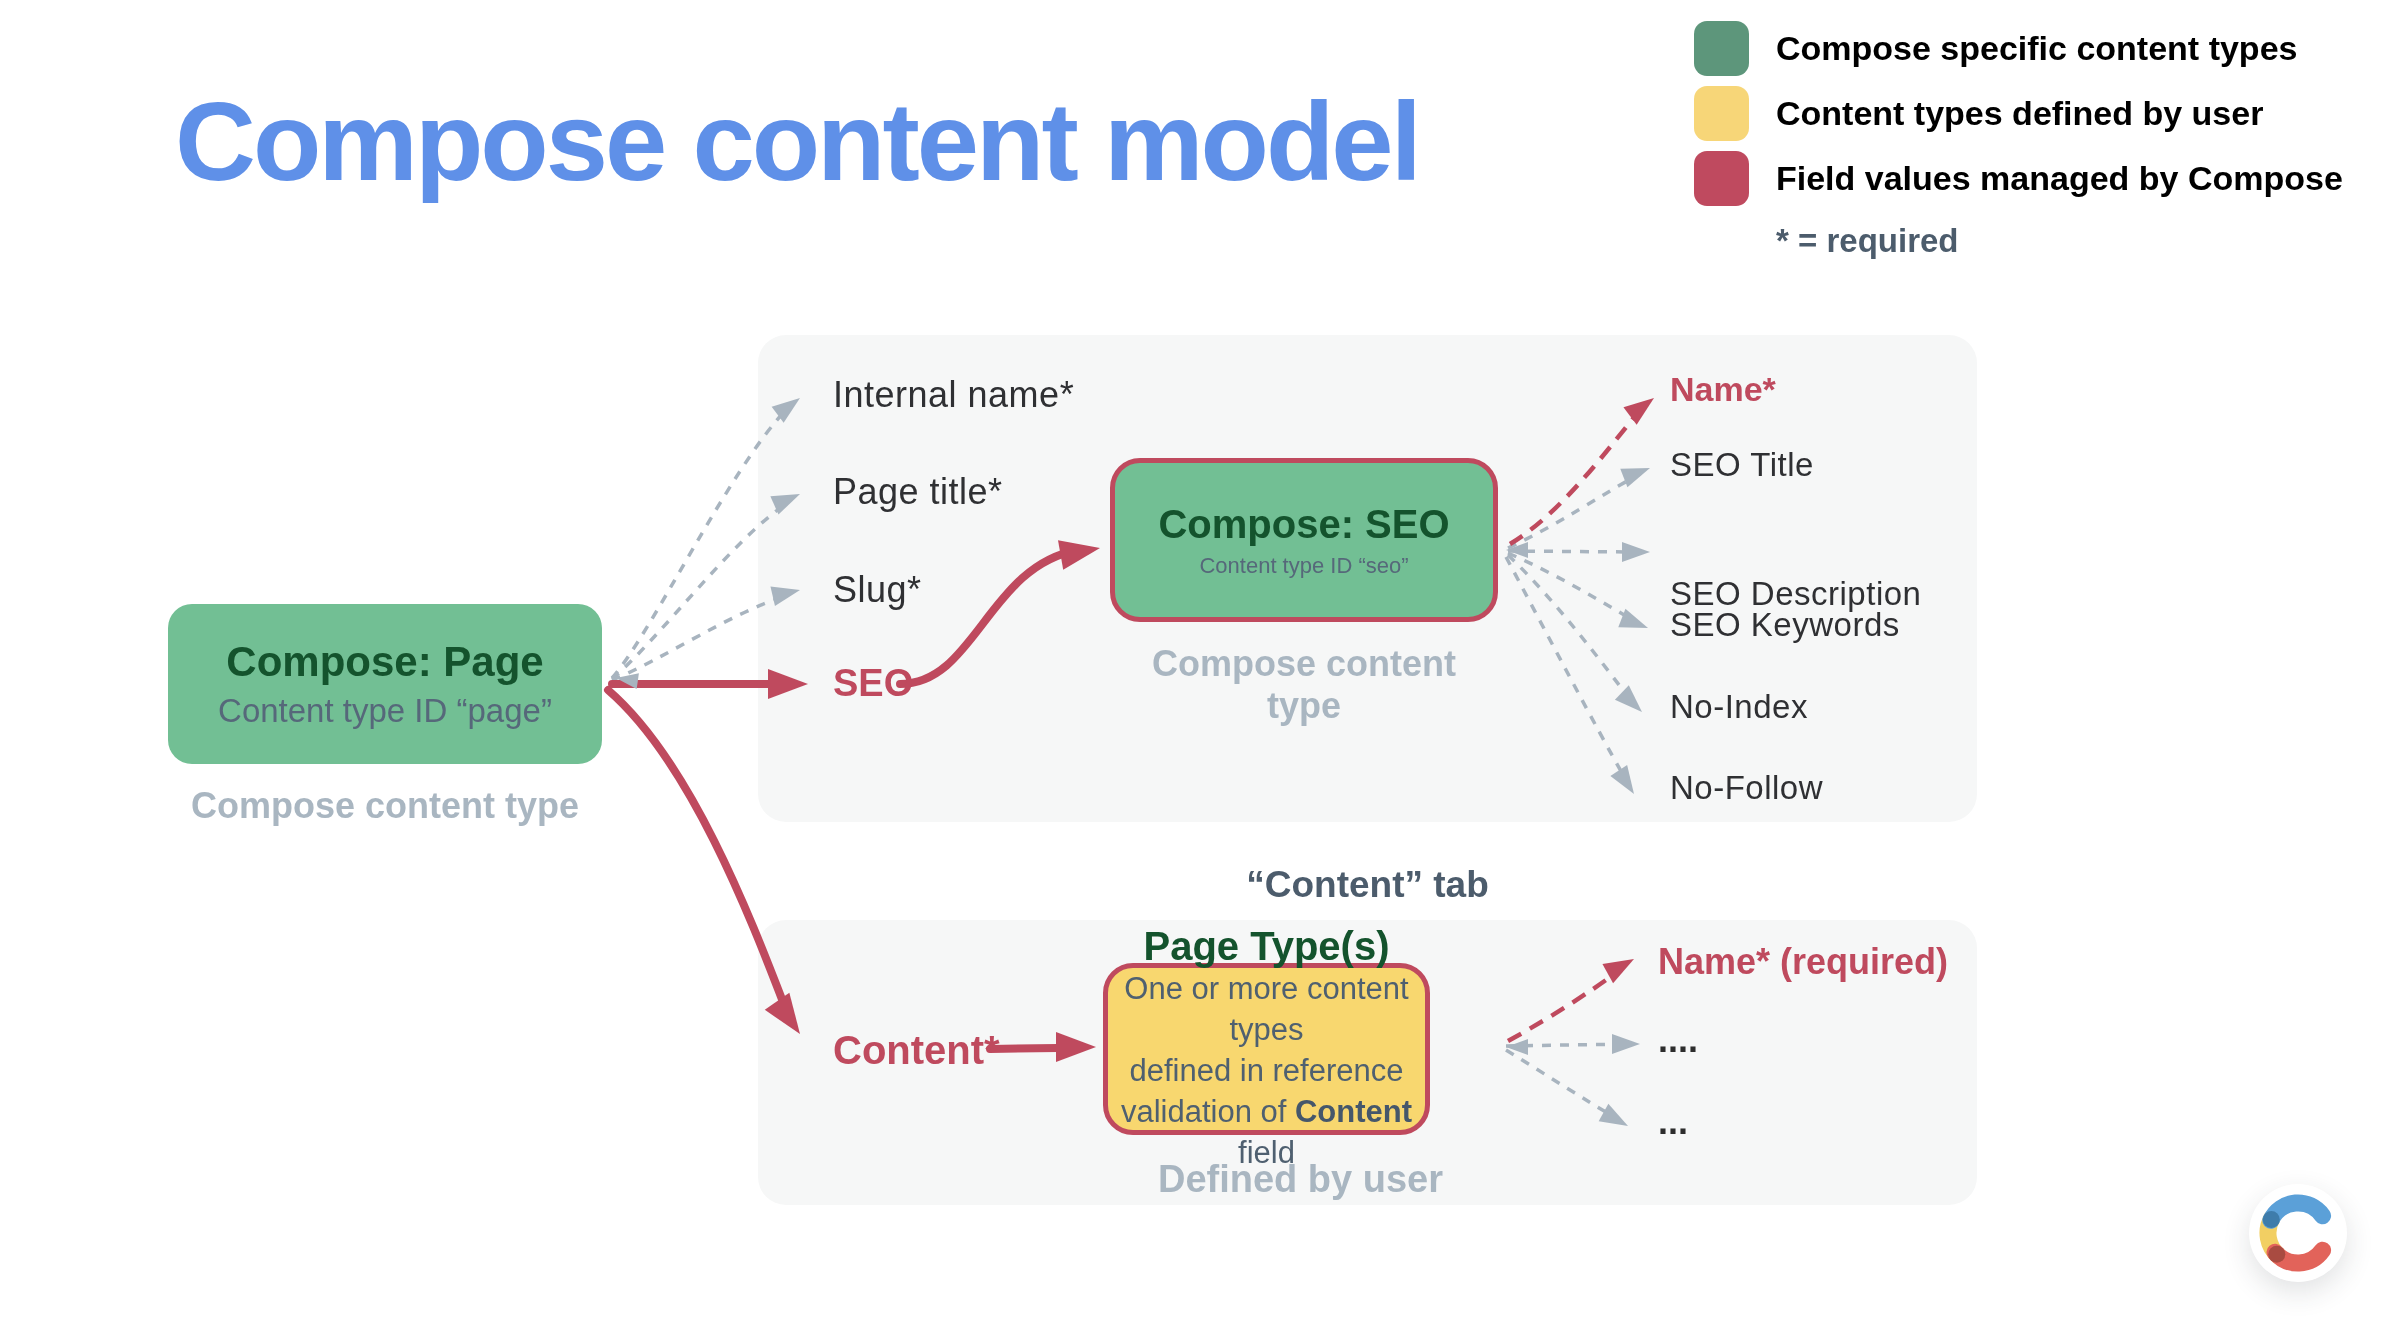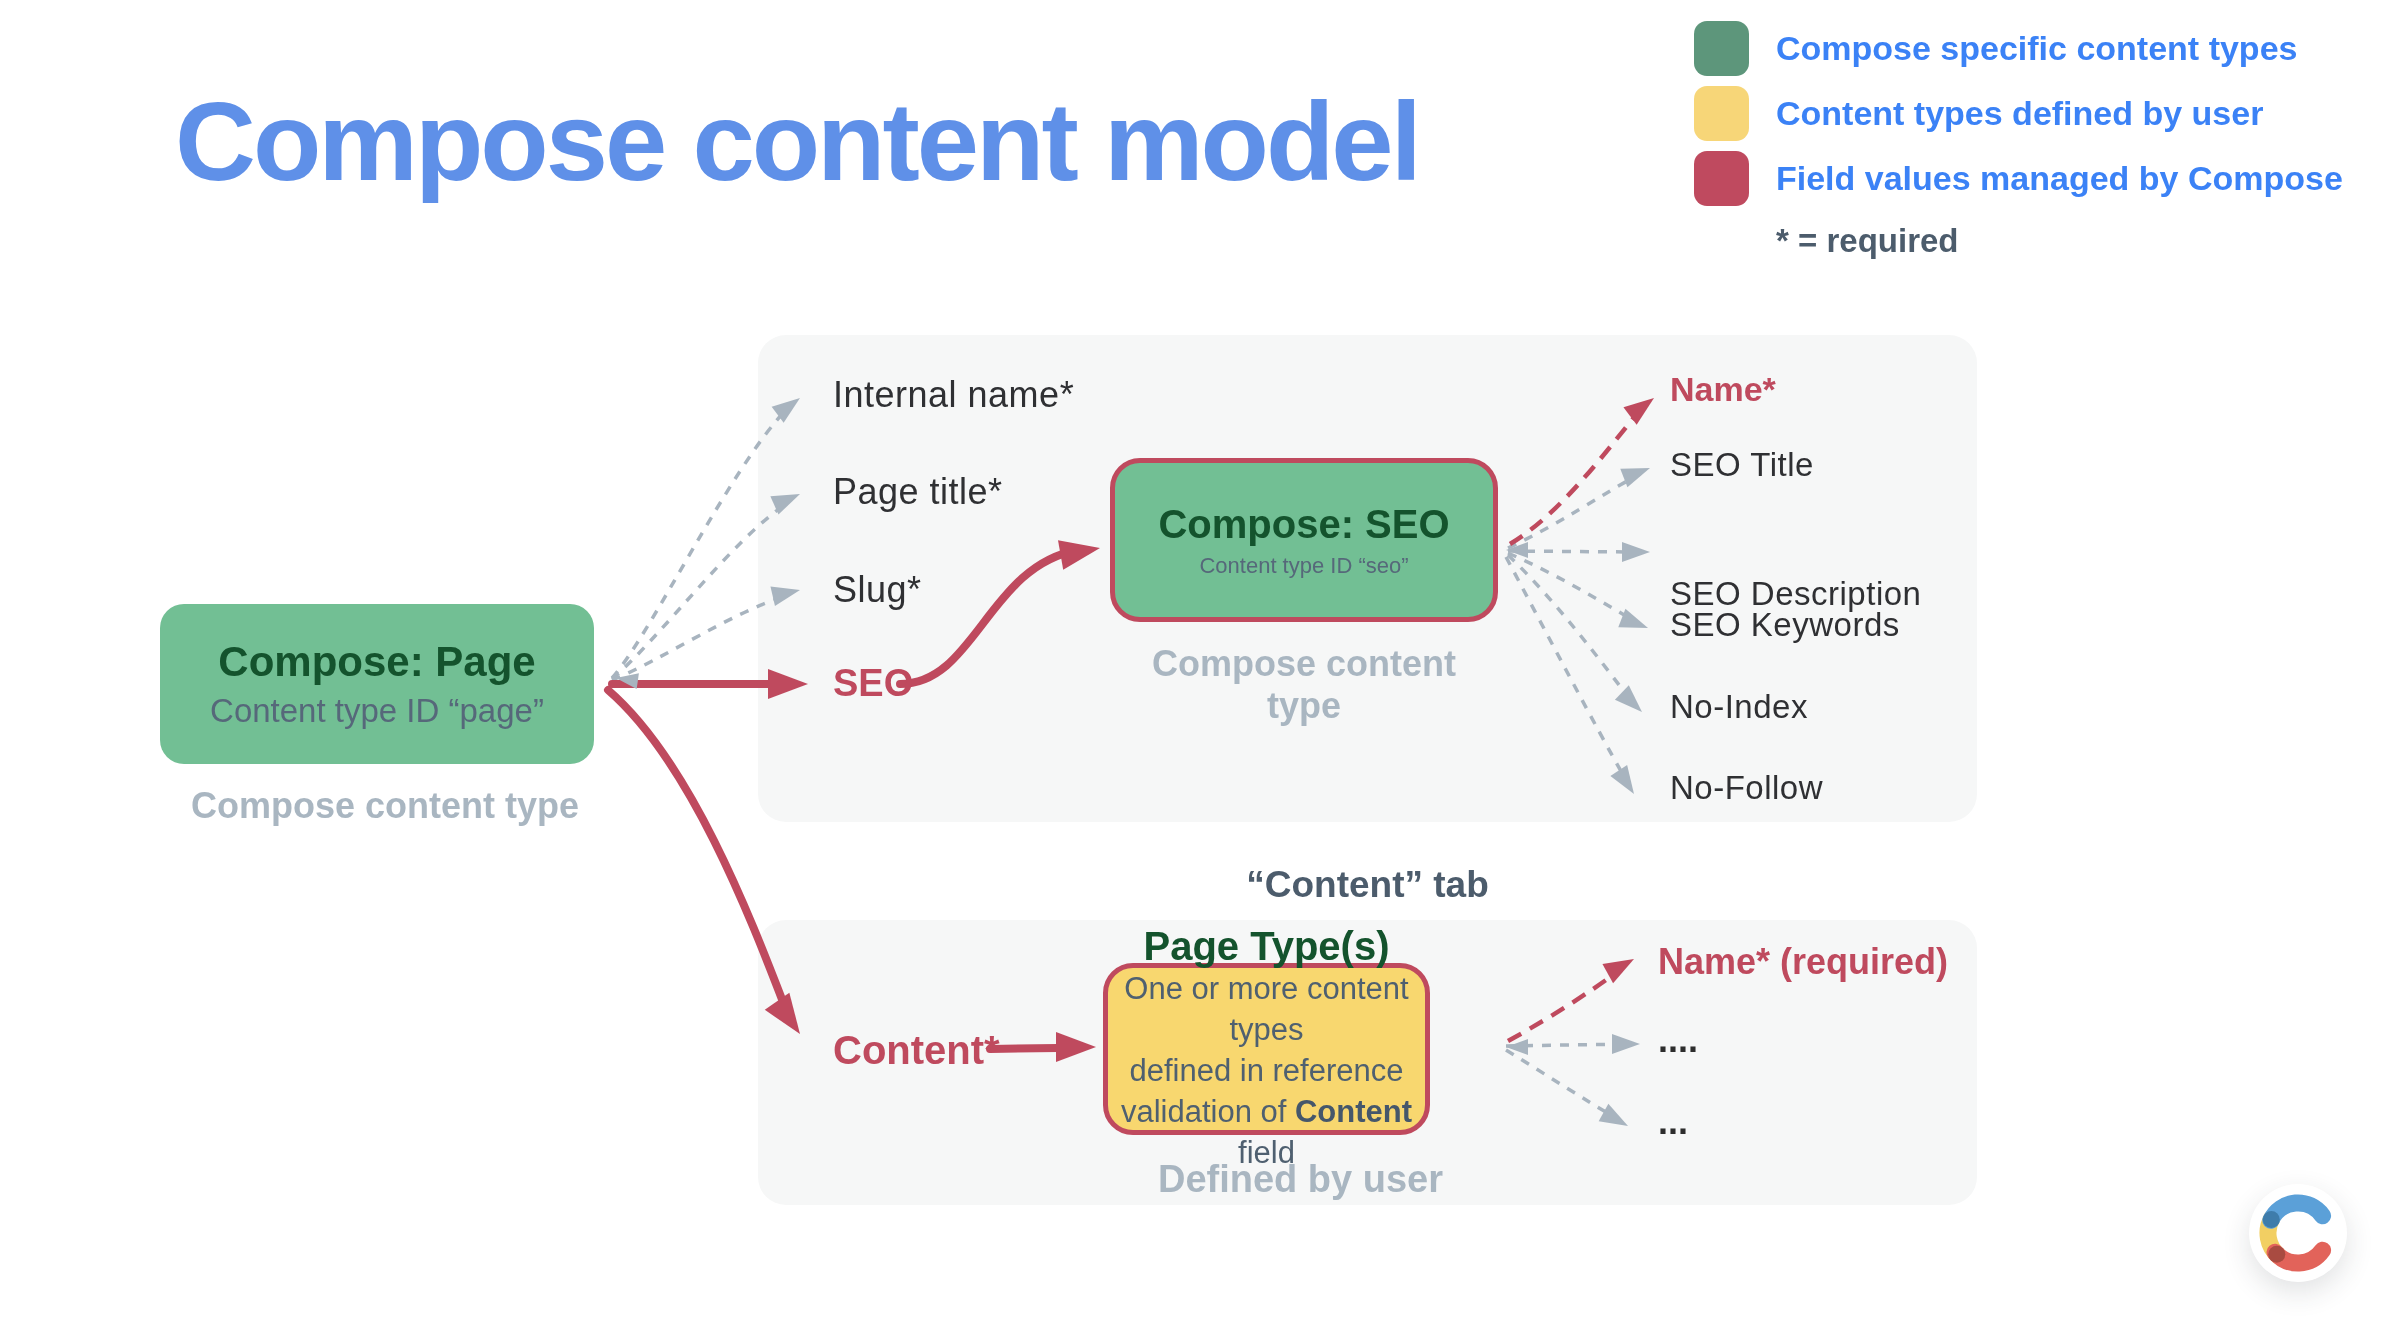--- a/index.html
+++ b/index.html
@@ -11,38 +11,38 @@
     position:absolute; left:175px; top:80px;
     font-size:112px; font-weight:700; letter-spacing:-3px;
     color:#5f90e8; line-height:1.1;
   }
 
   
   .legend { position:absolute; left:1694px; top:10px; width:660px; }
   .legend-row { position:absolute; left:0; height:55px; display:flex; align-items:center; }
   .legend-row.r0 { top:11px; } .legend-row.r1 { top:76px; } .legend-row.r2 { top:141px; }
   .swatch { width:55px; height:55px; border-radius:13px; flex:0 0 auto; }
-  .legend-label { margin-left:27px; font-size:34px; font-weight:700; color:#3b82f6; white-space:nowrap; }
+  .legend-label { margin-left:27px; font-size:34px; font-weight:700; color:#000000; white-space:nowrap; }
   .legend-note { position:absolute; left:82px; top:212px; font-size:33px; font-weight:700; color:#4c5c6c; }
 
   
   .panel { position:absolute; background:#f6f7f7; border-radius:28px; }
   .panel-1 { left:758px; top:335px; width:1219px; height:487px; }
   .panel-2 { left:758px; top:920px; width:1219px; height:285px; }
 
   .tab-header { position:absolute; left:758px; width:1219px; text-align:center;
     font-size:37px; font-weight:700; color:#4c5c6c; }
   .tab-header.t1 { top:266px; }
   .tab-header.t2 { top:864px; }
 
   
   .node { position:absolute; display:flex; flex-direction:column; align-items:center; justify-content:center; text-align:center; }
   .node-title { font-size:42px; font-weight:700; color:#14532d; }
   .node-sub { font-size:33px; color:#56687a; margin-top:6px; }
-  .box-page { left:160px; top:604px; width:434px; height:160px; background:#72bf94; border-radius:24px; }
+  .box-page { left:168px; top:604px; width:434px; height:160px; background:#72bf94; border-radius:24px; }
   .box-seo  { left:1110px; top:458px; width:388px; height:164px; background:#72bf94;
               border:5px solid #bf4a5e; border-radius:30px; }
   .box-seo .node-title { font-size:40px; }
   .box-seo .node-sub { font-size:22px; }
   .box-pagetypes { left:1103px; top:963px; width:327px; height:172px; background:#f8d76f;
               border:5px solid #bf4a5e; border-radius:30px; }
   .box-pagetypes .node-title { font-size:40px; }
   .pt-line { font-size:31px; color:#4f6070; line-height:1.32; }
   .pt-line b { font-weight:700; color:#45576b; }
 

